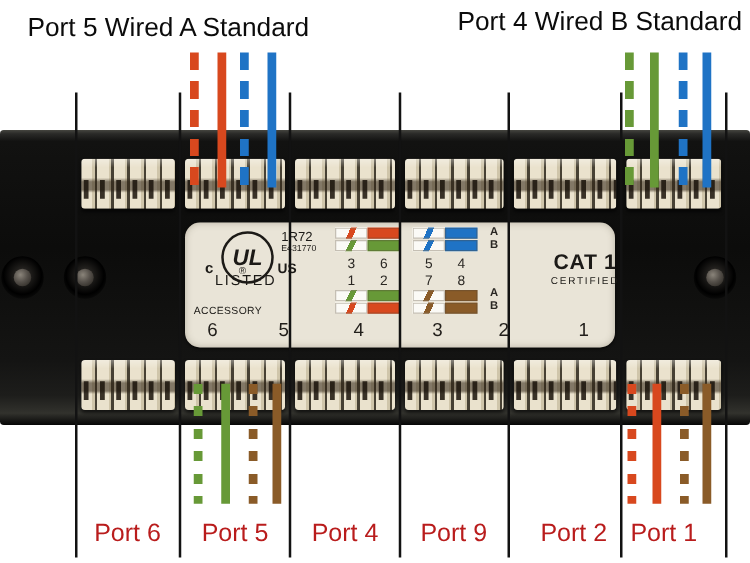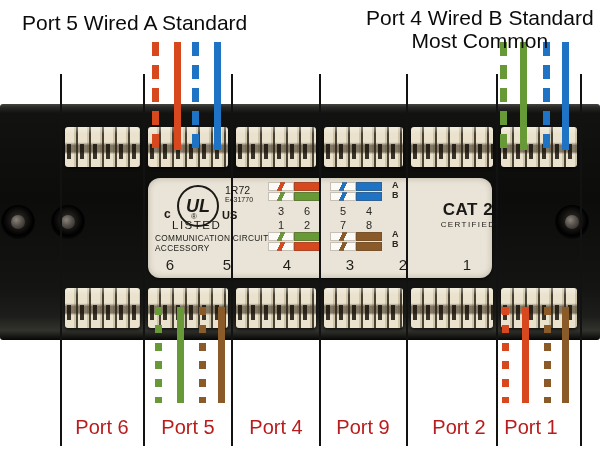--- a/index.html
+++ b/index.html
@@ -60,21 +60,20 @@
   .pnum { position:absolute; top:78px; transform:translateX(-50%); font-size:15px; color:#211e1a; }
 </style>
 </head>
 <body>
 
 <div class="stage">
 
   <div class="ann ann-a">Port 5 Wired A Standard</div>
   <div class="ann ann-b">
     <div>Port 4 Wired B Standard</div>
-    <div>Most Common</div>
   </div>
 
   <div class="panel"></div>
 
   <div class="screw" style="left:1px;  top:205px;"></div>
   <div class="screw" style="left:51px; top:205px;"></div>
   <div class="screw" style="left:555px;top:205px;"></div>
 
   <div id="gen-layer">
       <div class="divline" style="left: 60px;"></div>
@@ -117,21 +116,20 @@
   <div class="plabel">
     <div class="ul-circle">
       <span class="ul-mark">UL</span>
       <span class="ul-reg abs">®</span>
     </div>
     <span class="abs" style="left:16px; top:29px; font-size:12px; font-weight:bold;">c</span>
     <span class="abs" style="left:74px; top:31px; font-size:11px; font-weight:bold;">US</span>
     <span class="abs" style="left:77px; top:6px;  font-size:10.5px;">1R72</span>
     <span class="abs" style="left:77px; top:18px; font-size:7px;">E431770</span>
     <span class="abs" style="left:24px; top:41px; font-size:11.5px; letter-spacing:1.5px;">LISTED</span>
-    <span class="abs" style="left:7px;  top:55px; font-size:8.3px; letter-spacing:.3px;">COMMUNICATION CIRCUIT</span>
     <span class="abs" style="left:7px;  top:65px; font-size:8.3px; letter-spacing:.3px;">ACCESSORY</span>
 
     <div class="chart" id="chart">
         <div class="cgroup" style="left: 0px; top: 2px;">
           <div class="bar-half bar-striped" style="background-image: linear-gradient(115deg, transparent 42%, rgb(216, 72, 30) 42%, rgb(216, 72, 30) 58%, transparent 58%);"></div>
           <div class="bar-half bar-solid" style="background: rgb(216, 72, 30);"></div>
         </div>
         <div class="cgroup" style="left: 0px; top: 12px;">
           <div class="bar-half bar-striped" style="background-image: linear-gradient(115deg, transparent 42%, rgb(103, 153, 55) 42%, rgb(103, 153, 55) 58%, transparent 58%);"></div>
           <div class="bar-half bar-solid" style="background: rgb(103, 153, 55);"></div>
@@ -167,21 +165,21 @@
         <div class="cgroup" style="left: 62px; top: 62px;">
           <div class="bar-half bar-striped" style="background-image: linear-gradient(115deg, transparent 42%, rgb(138, 91, 40) 42%, rgb(138, 91, 40) 58%, transparent 58%);"></div>
           <div class="bar-half bar-solid" style="background: rgb(138, 91, 40);"></div>
         </div>
         <span class="cab" style="top: 0px;">A</span>
         <span class="cab" style="top: 10px;">B</span>
         <span class="cab" style="top: 49px;">A</span>
         <span class="cab" style="top: 59px;">B</span>
       </div>
 
-    <div class="abs" style="left:280px; top:22px; width:80px; text-align:center; font-size:17px; font-weight:bold; letter-spacing:.5px;">CAT 2</div>
+    <div class="abs" style="left:280px; top:22px; width:80px; text-align:center; font-size:17px; font-weight:bold; letter-spacing:.5px;">CAT 1</div>
     <div class="abs" style="left:280px; top:42px; width:80px; text-align:center; font-size:8px; letter-spacing:1.4px;">CERTIFIED</div>
 
     <div id="pnums">
         <span class="pnum" style="left: 22px;">6</span>
         <span class="pnum" style="left: 79px;">5</span>
         <span class="pnum" style="left: 139px;">4</span>
         <span class="pnum" style="left: 202px;">3</span>
         <span class="pnum" style="left: 255px;">2</span>
         <span class="pnum" style="left: 319px;">1</span>
       </div>

